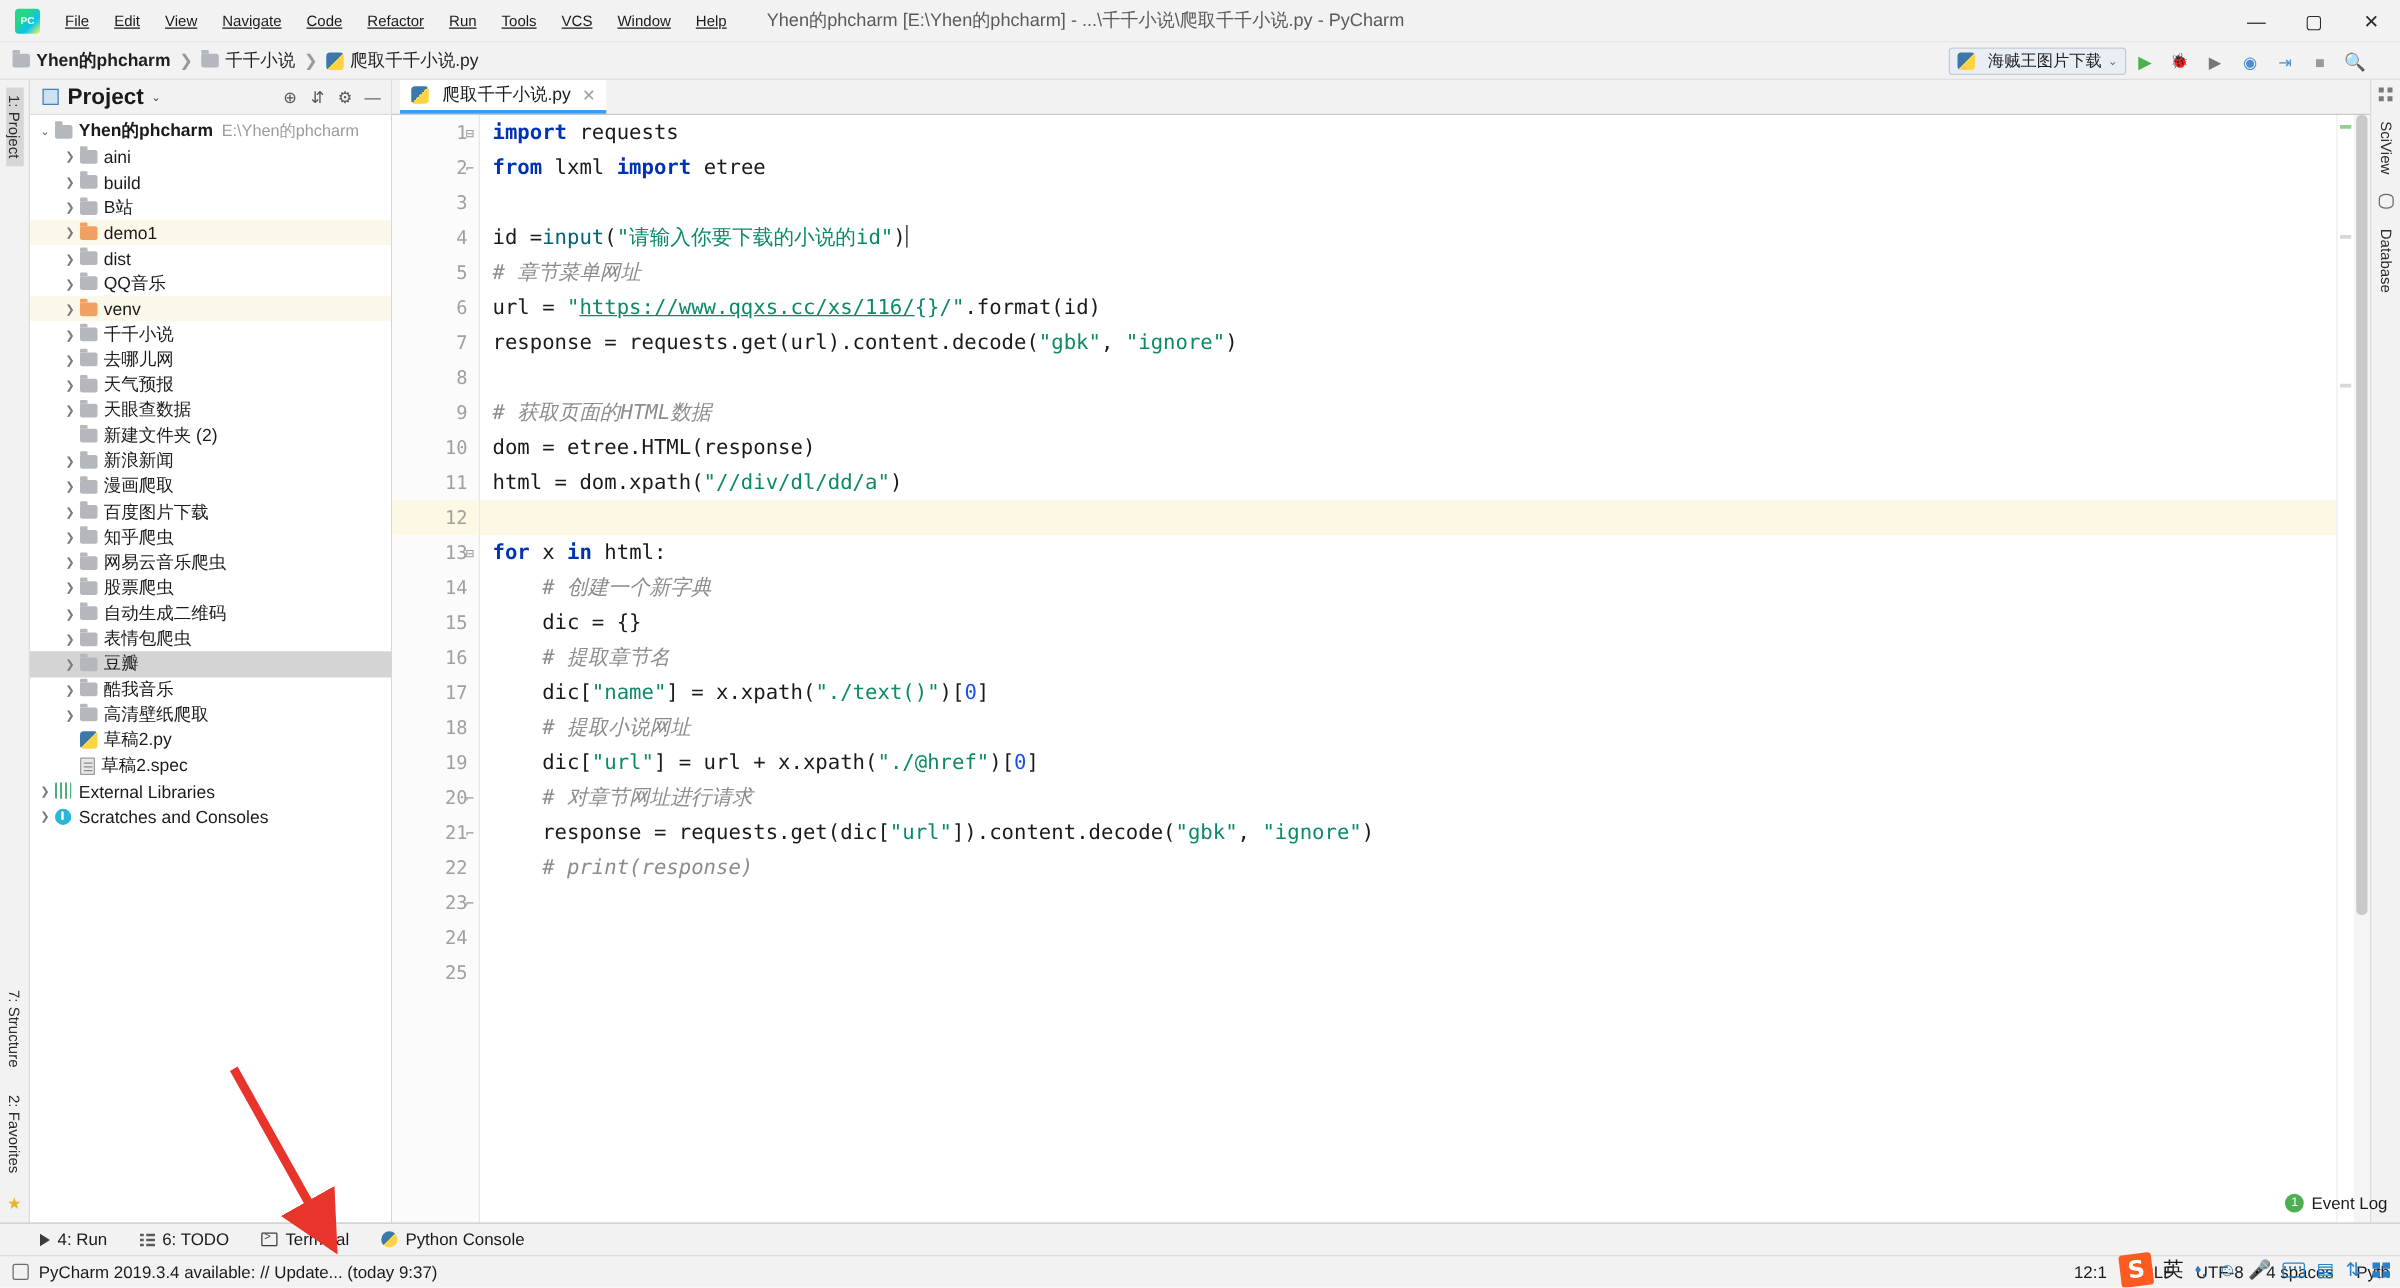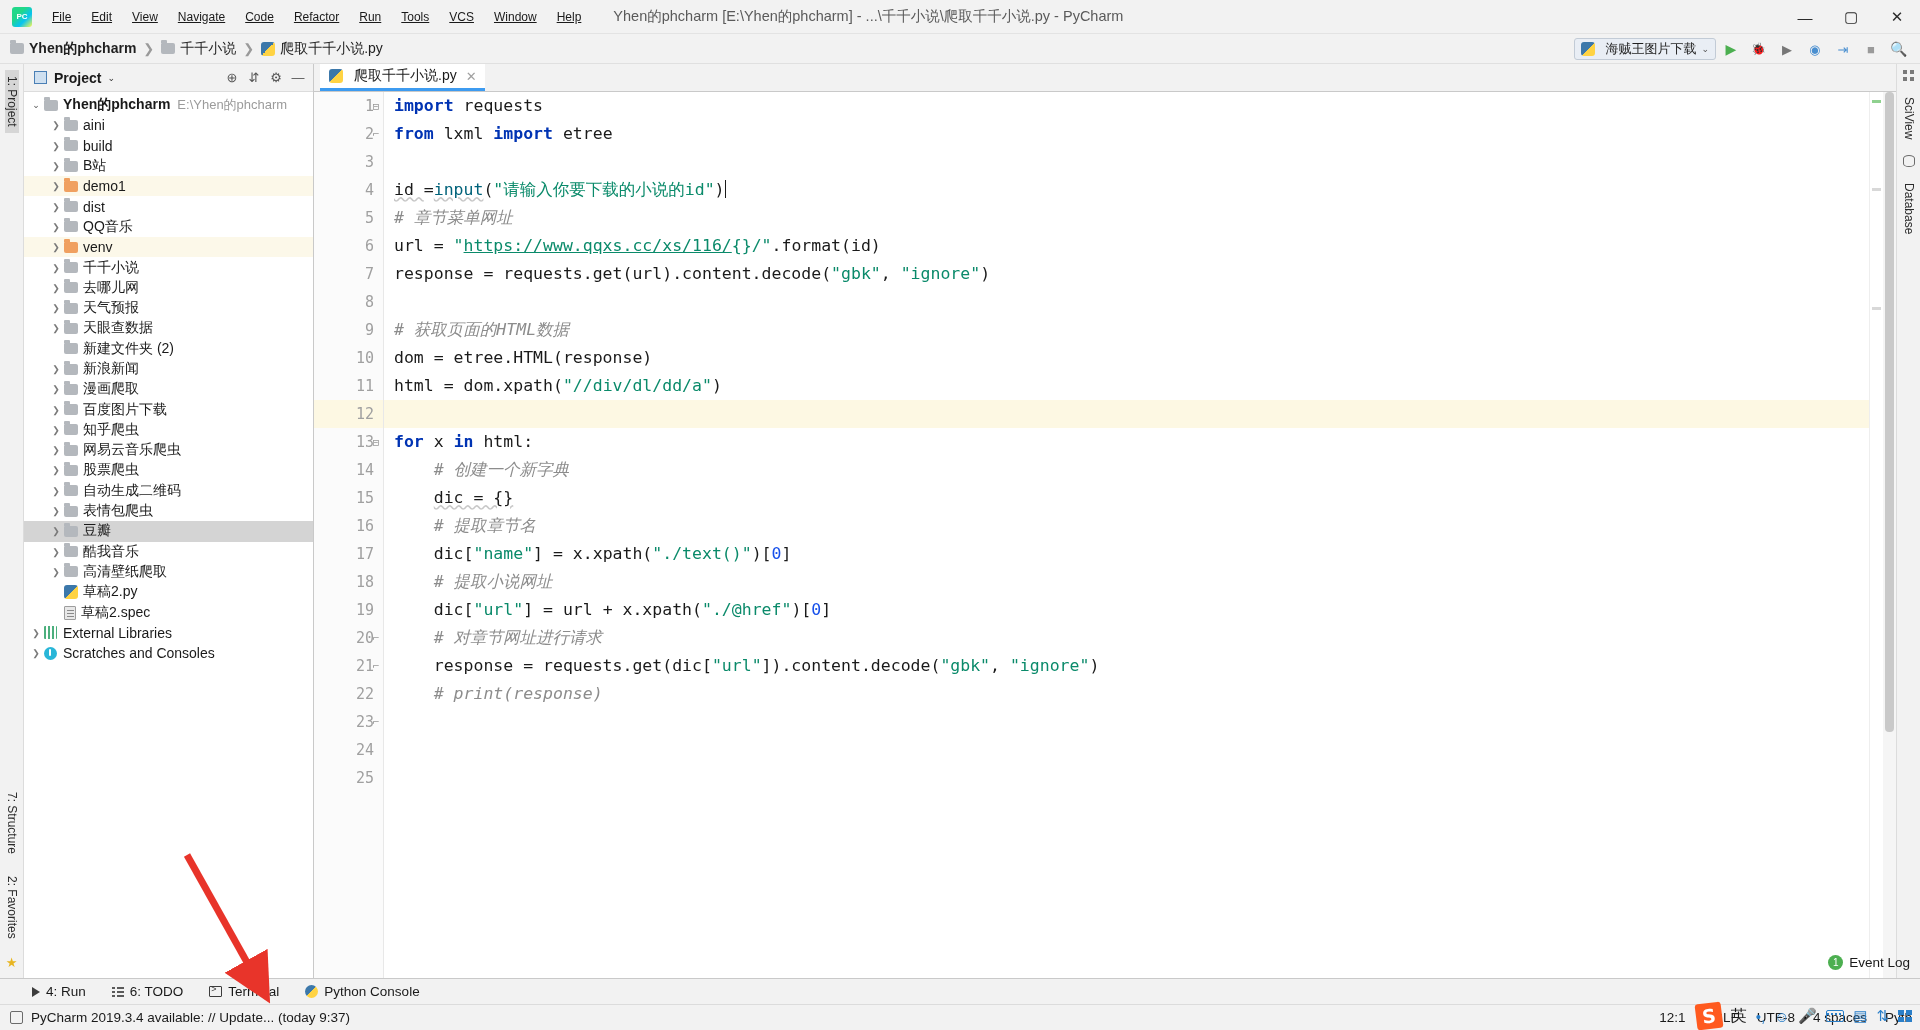--- a/index.html
+++ b/index.html
@@ -55,21 +55,21 @@
   }
   .ico-folder::before {
     content:""; position:absolute; top:-3px; left:0; width:6px; height:3px;
     background:#b4b8bd; border-radius:1px 1px 0 0;
   }
   .ico-py {
     display:inline-block; width:14px; height:14px; margin-right:5px; position:relative; flex:0 0 14px;
     background: linear-gradient(135deg,#3c78aa 0 50%, #ffd343 50% 100%);
     border-radius: 3px;
   }
-  .nav-right { position: absolute; right: 8px; top: 0; height: 30px; display: flex; align-items: center; gap: 2px; }
+  .nav-right { position: absolute; right: 23px; top: 0; height: 30px; display: flex; align-items: center; gap: 2px; }
   .runcfg {
     display: flex; align-items: center; height: 22px; padding: 0 6px;
     background: #e9eef5; border: 1px solid #c2cbd6; border-radius: 3px; font-size: 13px;
     color: #1f1f1f; gap: 5px; white-space: nowrap; max-width: 170px; overflow: hidden;
   }
   .tbtn {
     width: 26px; height: 24px; display: flex; align-items: center; justify-content: center;
     font-size: 13px; color: #4b4b4b; cursor: default;
   }
 
@@ -96,21 +96,21 @@
     border-right: 1px solid #c9c9c9; flex: 0 0 290px; min-width: 0;
   }
   .proj-head {
     height: 28px; display: flex; align-items: center; background: #f2f2f2;
     border-bottom: 1px solid #dcdcdc; padding: 0 4px 0 10px; flex: 0 0 28px;
   }
   .proj-head .sqico {
     width: 13px; height: 13px; border: 1.6px solid #4a7fb5; background: #cfe0f0;
     margin-right: 7px; flex: 0 0 13px;
   }
-  .proj-title { font-size: 14px; color: #1a1a1a; font-weight: 600; }
+  .proj-title { font-size: 18px; color: #1a1a1a; font-weight: 600; }
   .proj-caret { margin-left: 6px; font-size: 9px; color: #333; }
   .proj-head .sp { flex: 1; }
   .ph-ico {
     width: 22px; height: 22px; display: flex; align-items: center; justify-content: center;
     font-size: 13px; color: #555; cursor: default;
   }
 
   .tree { flex: 1; overflow: hidden; padding-top: 3px; font-size: 14px; }
   .node {
     height: 20.3px; display: flex; align-items: center; white-space: nowrap;
@@ -182,21 +182,21 @@
   }
   .cline { height: 28px; line-height: 28px; white-space: pre; }
   .cline.cur { background: #fdf8e3; margin-left: -10px; padding-left: 10px; }
   .kw { color: #0033b3; font-weight: bold; }
   .fn { color: #00627a; }
   .str { color: #0a8a6a; }
   .num { color: #1750eb; }
   .cmt { color: #8c8c8c; font-style: italic; }
   .lnk { color: #0a8a6a; text-decoration: underline; }
   .plain { color: #1a1a1a; }
-  .sqg { text-decoration: underline; text-decoration-style: wavy; text-decoration-color: #c8c8c8; }
+  .sqg { text-decoration-style: wavy; text-decoration-color: #c8c8c8; }
   .caret {
     display:inline-block; width:1px; height:18px; background:#1a1a1a; vertical-align:-3px;
   }
 
   
   .markers {
     width: 14px; flex: 0 0 14px; background: #fff; border-left: 1px solid #eee; position: relative;
   }
   .mark { position: absolute; right: 2px; width: 9px; height: 3px; }
   .scroll-right {

